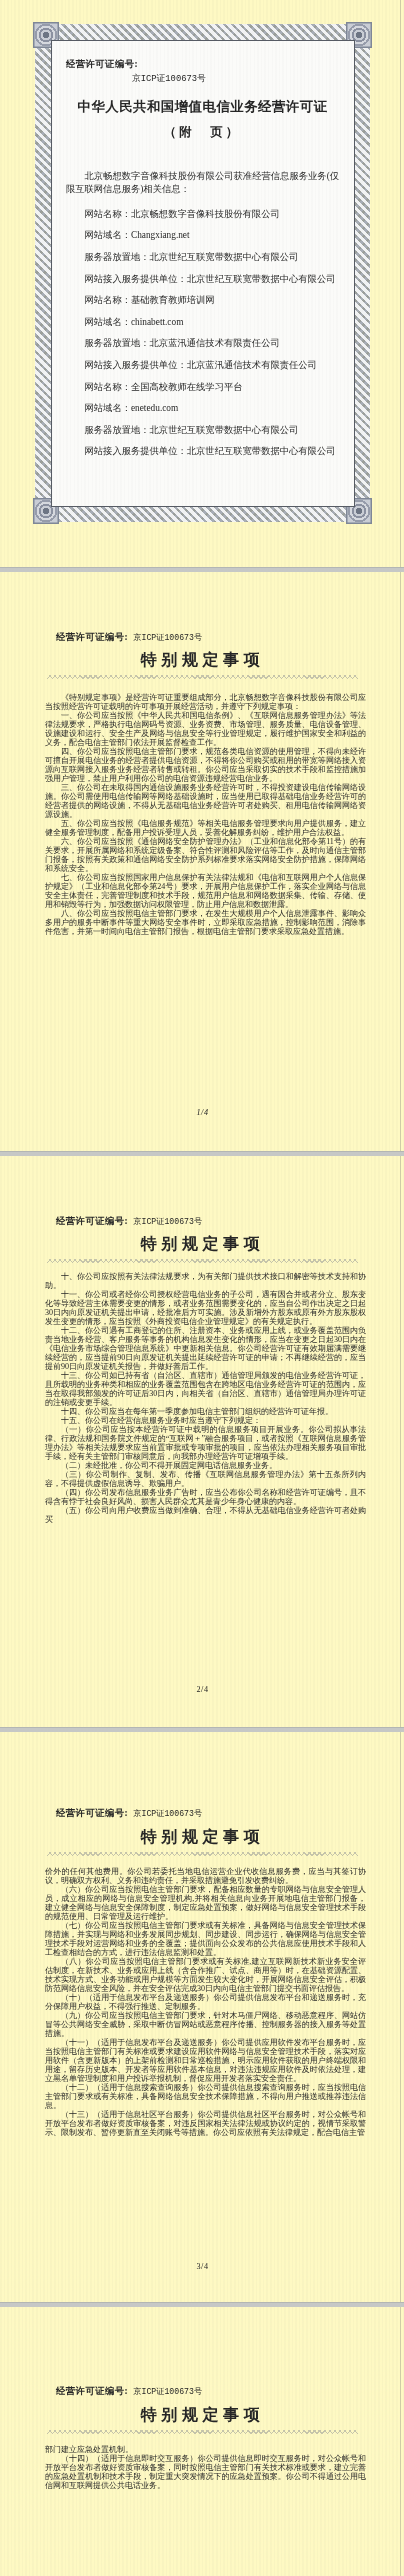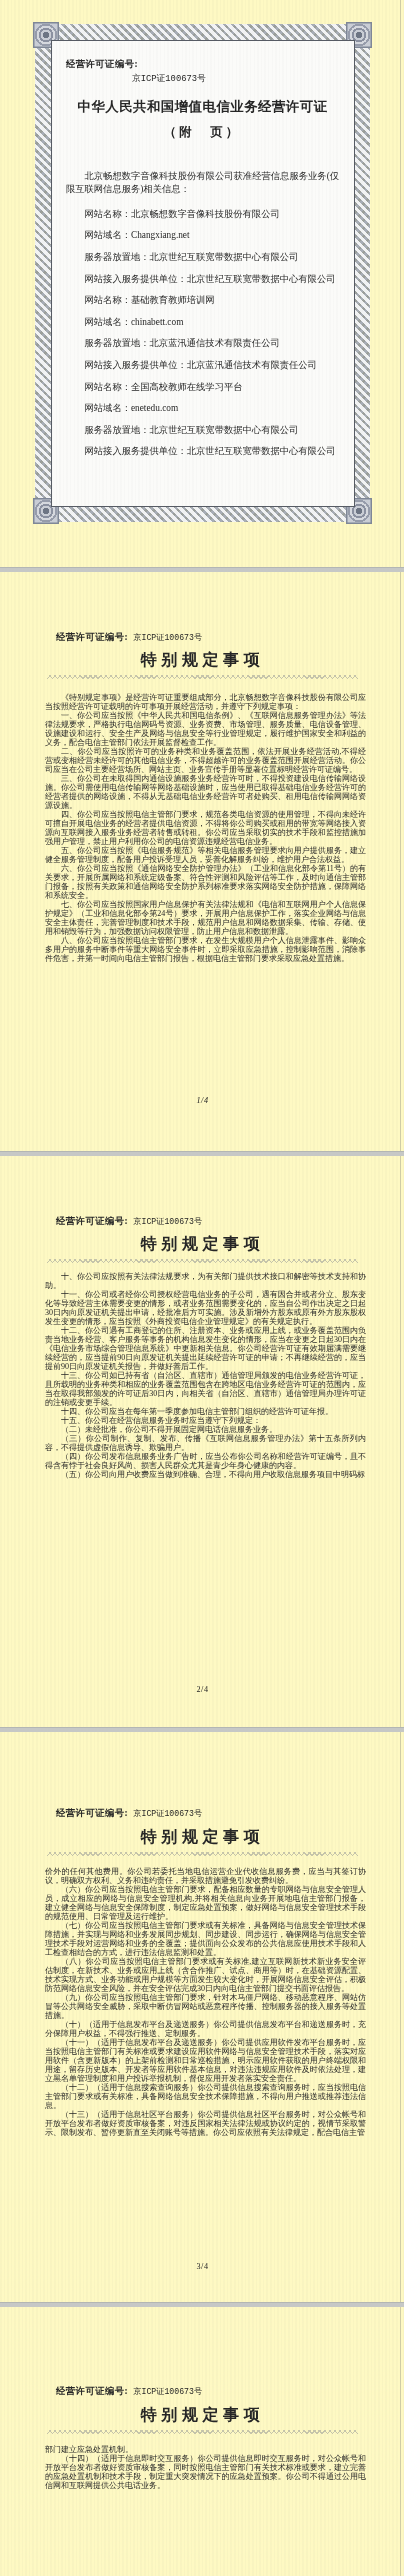--- a/index.html
+++ b/index.html
@@ -98,71 +98,71 @@
   <div class="page" style="top:572px;height:579px;">
     <div class="reg-header" style="top:59px;">
       <span class="reg-num-label">经营许可证编号:</span>
       <span class="reg-num-value">京ICP证100673号</span>
     </div>
     <h2 class="reg-title" style="top:78px;">特别规定事项</h2>
     <div class="wavy" style="top:103px;"></div>
     <div class="reg-body" style="top:121px;">
       <p>《特别规定事项》是经营许可证重要组成部分，北京畅想数字音像科技股份有限公司应当按照经营许可证载明的许可事项开展经营活动，并遵守下列规定事项：</p>
       <p>一、你公司应当按照《中华人民共和国电信条例》、《互联网信息服务管理办法》等法律法规要求，严格执行电信网码号资源、业务资费、市场管理、服务质量、电信设备管理、设施建设和运行、安全生产及网络与信息安全等行业管理规定，履行维护国家安全和利益的义务，配合电信主管部门依法开展监督检查工作。</p>
-      <p>二、你公司应当按照许可的业务种类和业务覆盖范围，依法开展业务经营活动,不得经营或变相经营未经许可的其他电信业务，不得超越许可的业务覆盖范围开展经营活动。你公司应当在公司主要经营场所、网站主页、业务宣传手册等显著位置标明经营许可证编号。</p>
+      <p>四、你公司应当按照电信主管部门要求，规范各类电信资源的使用管理，不得向未经许可擅自开展电信业务的经营者提供电信资源，不得将你公司购买或租用的带宽等网络接入资源向互联网接入服务业务经营者转售或转租。你公司应当采取切实的技术手段和监控措施加强用户管理，禁止用户利用你公司的电信资源违规经营电信业务。</p>
       <p>三、你公司在未取得国内通信设施服务业务经营许可时，不得投资建设电信传输网络设施。你公司需使用电信传输网等网络基础设施时，应当使用已取得基础电信业务经营许可的经营者提供的网络设施，不得从无基础电信业务经营许可者处购买、租用电信传输网网络资源设施。</p>
-      <p>四、你公司应当按照电信主管部门要求，规范各类电信资源的使用管理，不得向未经许可擅自开展电信业务的经营者提供电信资源，不得将你公司购买或租用的带宽等网络接入资源向互联网接入服务业务经营者转售或转租。你公司应当采取切实的技术手段和监控措施加强用户管理，禁止用户利用你公司的电信资源违规经营电信业务。</p>
       <p>五、你公司应当按照《电信服务规范》等相关电信服务管理要求向用户提供服务，建立健全服务管理制度，配备用户投诉受理人员，妥善化解服务纠纷，维护用户合法权益。</p>
       <p>六、你公司应当按照《通信网络安全防护管理办法》（工业和信息化部令第11号）的有关要求，开展所属网络和系统定级备案、符合性评测和风险评估等工作，及时向通信主管部门报备，按照有关政策和通信网络安全防护系列标准要求落实网络安全防护措施，保障网络和系统安全。</p>
       <p>七、你公司应当按照国家用户信息保护有关法律法规和《电信和互联网用户个人信息保护规定》（工业和信息化部令第24号）要求，开展用户信息保护工作，落实企业网络与信息安全主体责任，完善管理制度和技术手段，规范用户信息和网络数据采集、传输、存储、使用和销毁等行为，加强数据访问权限管理，防止用户信息和数据泄露。</p>
       <p>八、你公司应当按照电信主管部门要求，在发生大规模用户个人信息泄露事件、影响众多用户的服务中断事件等重大网络安全事件时，立即采取应急措施，控制影响范围，消除事件危害，并第一时间向电信主管部门报告，根据电信主管部门要求采取应急处置措施。</p>
     </div>
-    <div class="page-num" style="top:524px;font-style:italic;">1/4</div>
+    <div class="page-num" style="top:536px;font-style:italic;">1/4</div>
   </div>
 
   <div class="separator" style="top:1151px;"></div>
 
   <div class="page" style="top:1156px;height:571px;">
     <div class="reg-header" style="top:59px;">
       <span class="reg-num-label">经营许可证编号:</span>
       <span class="reg-num-value">京ICP证100673号</span>
     </div>
     <h2 class="reg-title" style="top:78px;">特别规定事项</h2>
     <div class="wavy" style="top:103px;"></div>
     <div class="reg-body" style="top:116px;">
       <p>十、你公司应按照有关法律法规要求，为有关部门提供技术接口和解密等技术支持和协助。</p>
       <p>十一、你公司或者经你公司授权经营电信业务的子公司，遇有因合并或者分立、股东变化等导致经营主体需要变更的情形，或者业务范围需要变化的，应当自公司作出决定之日起30日内向原发证机关提出申请，经批准后方可实施。涉及新增外方股东或原有外方股东股权发生变更的情形，应当按照《外商投资电信企业管理规定》的有关规定执行。</p>
       <p>十二、你公司遇有工商登记的住所、注册资本、业务或应用上线，或业务覆盖范围内负责当地业务经营、客户服务等事务的机构信息发生变化的情形，应当在变更之日起30日内在《电信业务市场综合管理信息系统》中更新相关信息。你公司经营许可证有效期届满需要继续经营的，应当提前90日向原发证机关提出延续经营许可证的申请；不再继续经营的，应当提前90日向原发证机关报告，并做好善后工作。</p>
       <p>十三、你公司如已持有省（自治区、直辖市）通信管理局颁发的电信业务经营许可证，且所载明的业务种类和相应的业务覆盖范围包含在跨地区电信业务经营许可证的范围内，应当在取得我部颁发的许可证后30日内，向相关省（自治区、直辖市）通信管理局办理许可证的注销或变更手续。</p>
       <p>十四、你公司应当在每年第一季度参加电信主管部门组织的经营许可证年报。</p>
       <p>十五、你公司在经营信息服务业务时应当遵守下列规定：</p>
+      <p>（一）你公司应当按本经营许可证中载明的信息服务项目开展业务。你公司拟从事法律、行政法规和国务院文件规定的“互联网＋”融合服务项目，或者按照《互联网信息服务管理办法》等相关法规要求应当前置审批或专项审批的项目，应当依法办理相关服务项目审批手续，经有关主管部门审核同意后，向我部办理经营许可证增项手续。</p>
       <p>（二）未经批准，你公司不得开展固定网电话信息服务业务。</p>
       <p>（三）你公司制作、复制、发布、传播《互联网信息服务管理办法》第十五条所列内容，不得提供虚假信息诱导、欺骗用户。</p>
       <p>（四）你公司发布信息服务业务广告时，应当公布你公司名称和经营许可证编号，且不得含有悖于社会良好风尚、损害人民群众尤其是青少年身心健康的内容。</p>
-      <p>（五）你公司向用户收费应当做到准确、合理，不得向用户收取信息服务项目中明码标</p>
+      <p>（五）你公司向用户收费应当做到准确、合理，不得从无基础电信业务经营许可者处购买</p>
     </div>
     <div class="page-num" style="top:529px;">2/4</div>
   </div>
 
   <div class="separator" style="top:1727px;"></div>
 
   <div class="page" style="top:1732px;height:570px;">
     <div class="reg-header" style="top:75px;">
       <span class="reg-num-label">经营许可证编号:</span>
       <span class="reg-num-value">京ICP证100673号</span>
     </div>
     <h2 class="reg-title" style="top:95px;">特别规定事项</h2>
     <div class="wavy" style="top:120px;"></div>
     <div class="reg-body" style="top:135px;">
       <p class="cont">价外的任何其他费用。你公司若委托当地电信运营企业代收信息服务费，应当与其签订协议，明确双方权利、义务和违约责任，并采取措施避免引发收费纠纷。</p>
       <p>（六）你公司应当按照电信主管部门要求，配备相应数量的专职网络与信息安全管理人员，成立相应的网络与信息安全管理机构,并将相关信息向业务开展地电信主管部门报备，建立健全网络与信息安全保障制度，制定应急处置预案，做好网络与信息安全管理技术手段的规范使用、日常管理及运行维护。</p>
       <p>（七）你公司应当按照电信主管部门要求或有关标准，具备网络与信息安全管理技术保障措施，并实现与网络和业务发展同步规划、同步建设、同步运行，确保网络与信息安全管理技术手段对运营网络和业务的全覆盖；提供面向公众发布的公共信息应使用技术手段和人工检查相结合的方式，进行违法信息监测和处置。</p>
       <p>（八）你公司应当按照电信主管部门要求或有关标准,建立互联网新技术新业务安全评估制度，在新技术、业务或应用上线（含合作推广、试点、商用等）时，在基础资源配置、技术实现方式、业务功能或用户规模等方面发生较大变化时，开展网络信息安全评估，积极防范网络信息安全风险，并在安全评估完成30日内向电信主管部门提交书面评估报告。</p>
+      <p>（十）（适用于信息发布平台及递送服务）你公司提供信息发布平台和递送服务时，充分保障用户权益，不得强行推送、定制服务。</p>
       <p>（九）你公司应当按照电信主管部门要求，针对木马僵尸网络、移动恶意程序、网站仿冒等公共网络安全威胁，采取中断仿冒网站或恶意程序传播、控制服务器的接入服务等处置措施。</p>
-      <p>（十）（适用于信息发布平台及递送服务）你公司提供信息发布平台和递送服务时，充分保障用户权益，不得强行推送、定制服务。</p>
       <p>（十一）（适用于信息发布平台及递送服务）你公司提供应用软件发布平台服务时，应当按照电信主管部门有关标准或要求建设应用软件网络与信息安全管理技术手段，落实对应用软件（含更新版本）的上架前检测和日常巡检措施，明示应用软件获取的用户终端权限和用途，留存历史版本、开发者等应用软件基本信息，对违法违规应用软件及时依法处理，建立黑名单管理制度和用户投诉举报机制，督促应用开发者落实安全责任。</p>
       <p>（十二）（适用于信息搜索查询服务）你公司提供信息搜索查询服务时，应当按照电信主管部门要求或有关标准，具备网络信息安全技术保障措施，不得向用户推送或推荐违法信息。</p>
       <p>（十三）（适用于信息社区平台服务）你公司提供信息社区平台服务时，对公众帐号和开放平台发布者做好资质审核备案，对违反国家相关法律法规或协议约定的，视情节采取警示、限制发布、暂停更新直至关闭账号等措施。你公司应依照有关法律规定，配合电信主管</p>
     </div>
     <div class="page-num" style="top:530px;">3/4</div>
   </div>
 
   <div class="separator" style="top:2302px;"></div>
 
   <div class="page" style="top:2307px;height:566px;">

